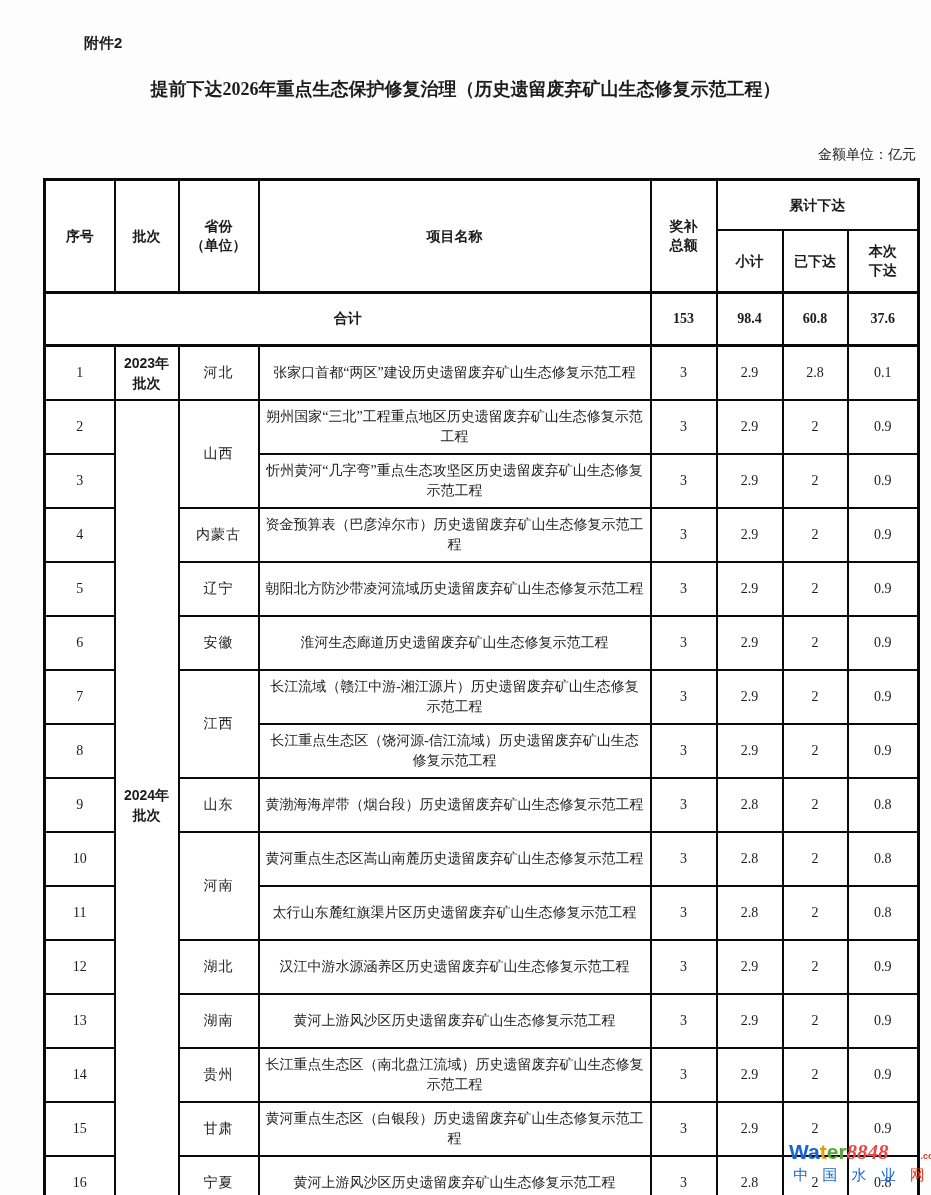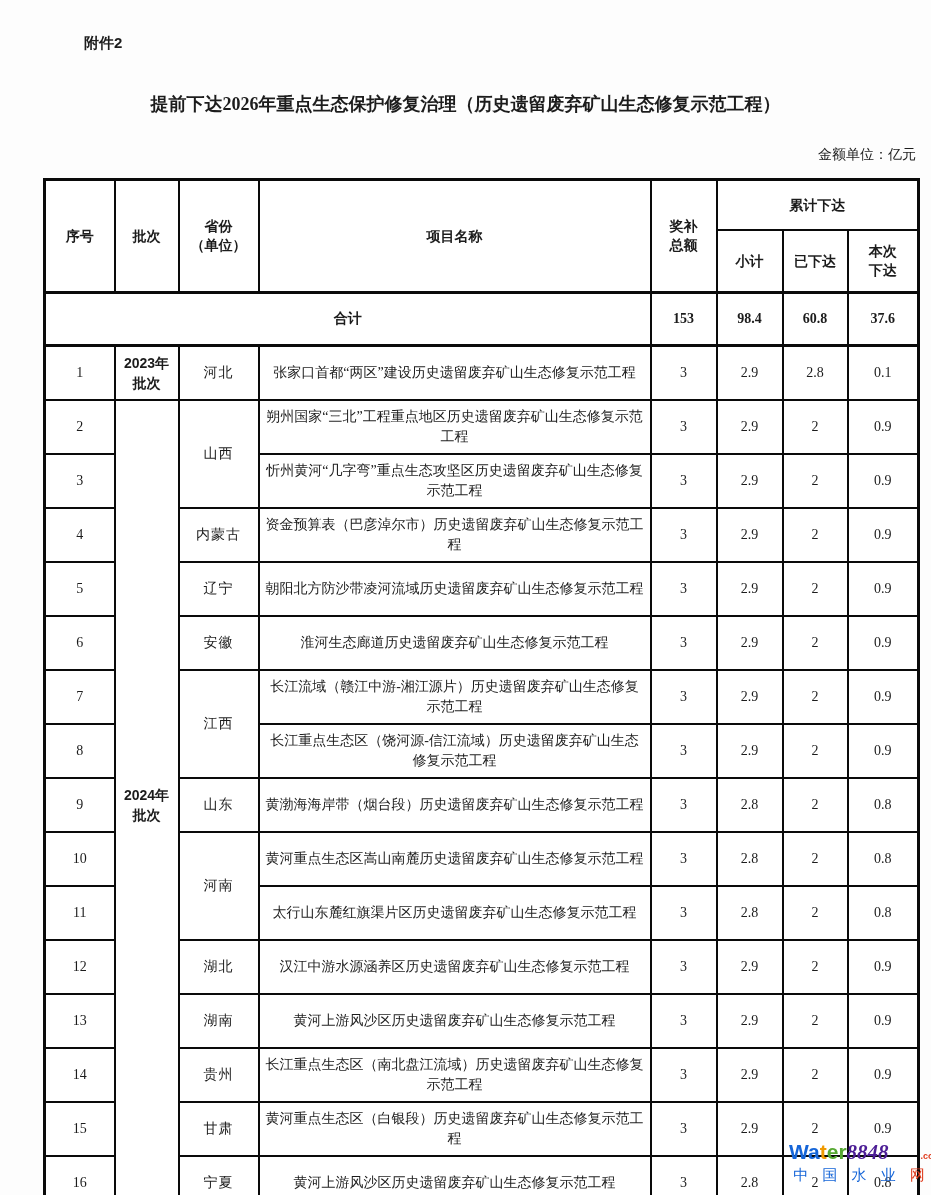--- a/index.html
+++ b/index.html
@@ -8,21 +8,21 @@
     background:#fdfdfd;color:#1c1c1c;
     font-family:"Liberation Serif","DejaVu Serif",serif;
     overflow:hidden;
   }
   .attachment{
     position:absolute;left:40px;top:34px;
     font-family:"Liberation Sans","DejaVu Sans",sans-serif;
     font-weight:bold;font-size:15px;padding-left:44px;
   }
   .title{
-    position:absolute;left:0;top:91px;width:931px;
+    position:absolute;left:0;top:76px;width:931px;
     text-align:center;font-weight:bold;font-size:18px;line-height:27px;
   }
   .unit-note{
     position:absolute;right:15px;top:146px;
     font-size:14px;
   }
   table.budget{
     position:absolute;left:43px;top:178px;
     border-collapse:collapse;table-layout:fixed;width:874px;
     background:#fff;
@@ -49,21 +49,21 @@
   td.province{letter-spacing:1px;}
   .watermark{
     position:absolute;right:2px;top:1141px;width:140px;
     text-align:center;line-height:1;
     font-family:"Liberation Sans","DejaVu Sans",sans-serif;
   }
   .wm-brand{white-space:nowrap;}
   .wm-brand .ltr{font-weight:bold;font-size:21px;}
   .wm-num{
     font-family:"Liberation Serif","DejaVu Serif",serif;
-    font-style:italic;font-weight:bold;font-size:21px;color:#4c1d95;
+    font-style:italic;font-weight:bold;font-size:21px;color:#ef4444;
   }
   .wm-tld{font-size:9px;font-weight:bold;color:#e03c1e;vertical-align:baseline;padding-left:32px;}
   .wm-tagline{
     margin-top:4px;font-weight:normal;font-size:15px;letter-spacing:5px;
     color:#1565d8;white-space:nowrap;
   }
   .wm-tagline .last{color:#e03c1e;letter-spacing:0;}
 </style>
 </head>
 <body>

